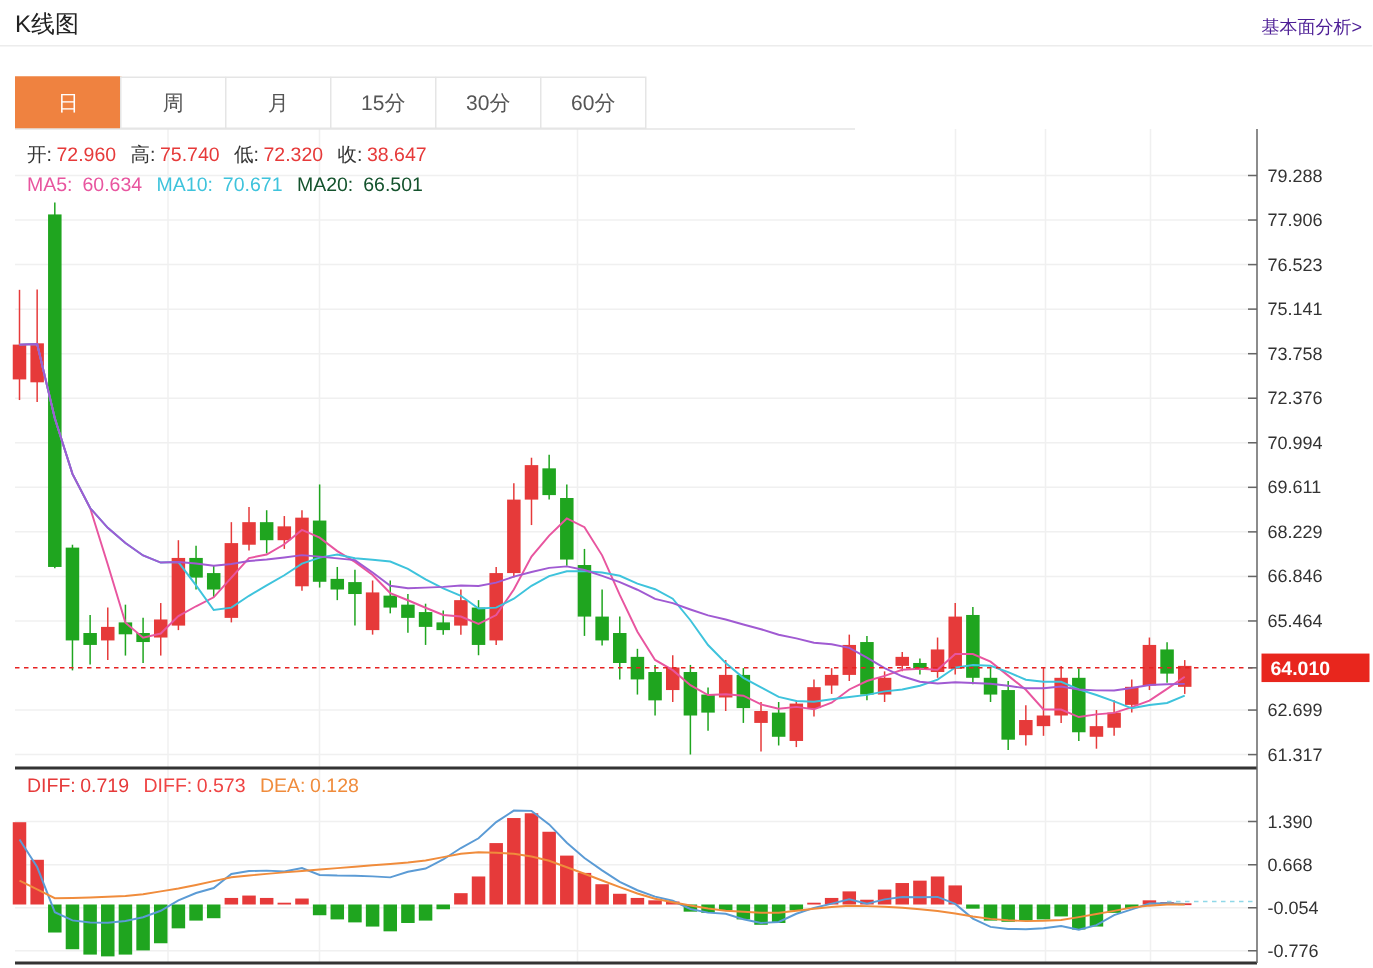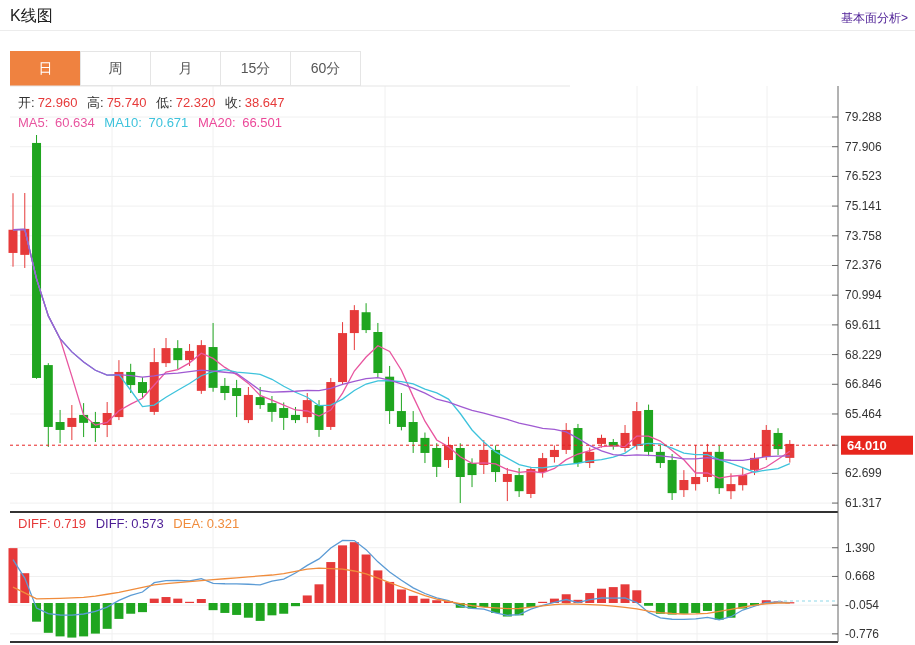--- a/index.html
+++ b/index.html
@@ -13,59 +13,60 @@
        border:1px solid #e5e5e5;margin-left:-1px;background:#fff;cursor:pointer;box-sizing:content-box}
   .tab:first-child{margin-left:0}
   .tab.active{background:#ef8240;border-color:#ef8240;color:#fff}
   .legend{position:absolute;font-size:13px;white-space:nowrap;z-index:3}
   .legend span{margin-right:3px}
   .pair{margin-right:14px;display:inline-block}
   .lbl{color:#333}
   .v-red{color:#e63a3a}
   .pink{color:#e8559f}
   .cyan{color:#3ec3dc}
-  .purple{color:#ec4899}
-  .blue{color:#4c1d95}
+  .purple{color:#14532d}
+  .blue{color:#ef4444}
   .orange{color:#f08c3c}
   #chart{position:absolute;left:0;top:0;z-index:1}
   #chart text{font-family:"Liberation Sans","DejaVu Sans",sans-serif;font-size:12px;fill:#333}
   #chart text.boxlbl{fill:#fff;font-weight:bold;font-size:13px}
 </style>
 </head>
 <body>
 
 <div class="title">K线图</div>
 <div class="fund-link">基本面分析&gt;</div>
 <div class="hdr-divider"></div>
 
 <div class="tabs" id="tabbar">
     <div class="tab active">日</div>
     <div class="tab">周</div>
     <div class="tab">月</div>
     <div class="tab">15分</div>
+    <div class="tab">30分</div>
     <div class="tab">60分</div>
   </div>
 
 <div class="legend" style="left:18px;top:94px">
   <span class="pair"><span class="lbl">开:</span><span class="v-red">72.960</span></span>
   <span class="pair"><span class="lbl">高:</span><span class="v-red">75.740</span></span>
   <span class="pair"><span class="lbl">低:</span><span class="v-red">72.320</span></span>
   <span class="pair"><span class="lbl">收:</span><span class="v-red">38.647</span></span>
 </div>
 
 <div class="legend" style="left:18px;top:115px">
   <span class="pair pink"><span>MA5:</span> <span>60.634</span></span>
   <span class="pair cyan"><span>MA10:</span> <span>70.671</span></span>
   <span class="pair purple"><span>MA20:</span> <span>66.501</span></span>
 </div>
 
 <div class="legend" style="left:18px;top:516px">
   <span class="pair v-red"><span>DIFF:</span><span>0.719</span></span>
   <span class="pair blue"><span>DIFF:</span><span>0.573</span></span>
-  <span class="pair orange"><span>DEA:</span><span>0.321</span></span>
+  <span class="pair orange"><span>DEA:</span><span>0.128</span></span>
 </div>
 
 <svg id="chart" width="915" height="645">
     <line x1="10" y1="117" x2="838" y2="117" stroke="#f0f0f0" stroke-width="1"></line>
     <line x1="10" y1="146.68895319999982" x2="838" y2="146.68895319999982" stroke="#f0f0f0" stroke-width="1"></line>
     <line x1="10" y1="176.399389" x2="838" y2="176.399389" stroke="#f0f0f0" stroke-width="1"></line>
     <line x1="10" y1="206.08834219999983" x2="838" y2="206.08834219999983" stroke="#f0f0f0" stroke-width="1"></line>
     <line x1="10" y1="235.79877800000003" x2="838" y2="235.79877800000003" stroke="#f0f0f0" stroke-width="1"></line>
     <line x1="10" y1="265.48773119999987" x2="838" y2="265.48773119999987" stroke="#f0f0f0" stroke-width="1"></line>
     <line x1="10" y1="295.17668439999994" x2="838" y2="295.17668439999994" stroke="#f0f0f0" stroke-width="1"></line>

